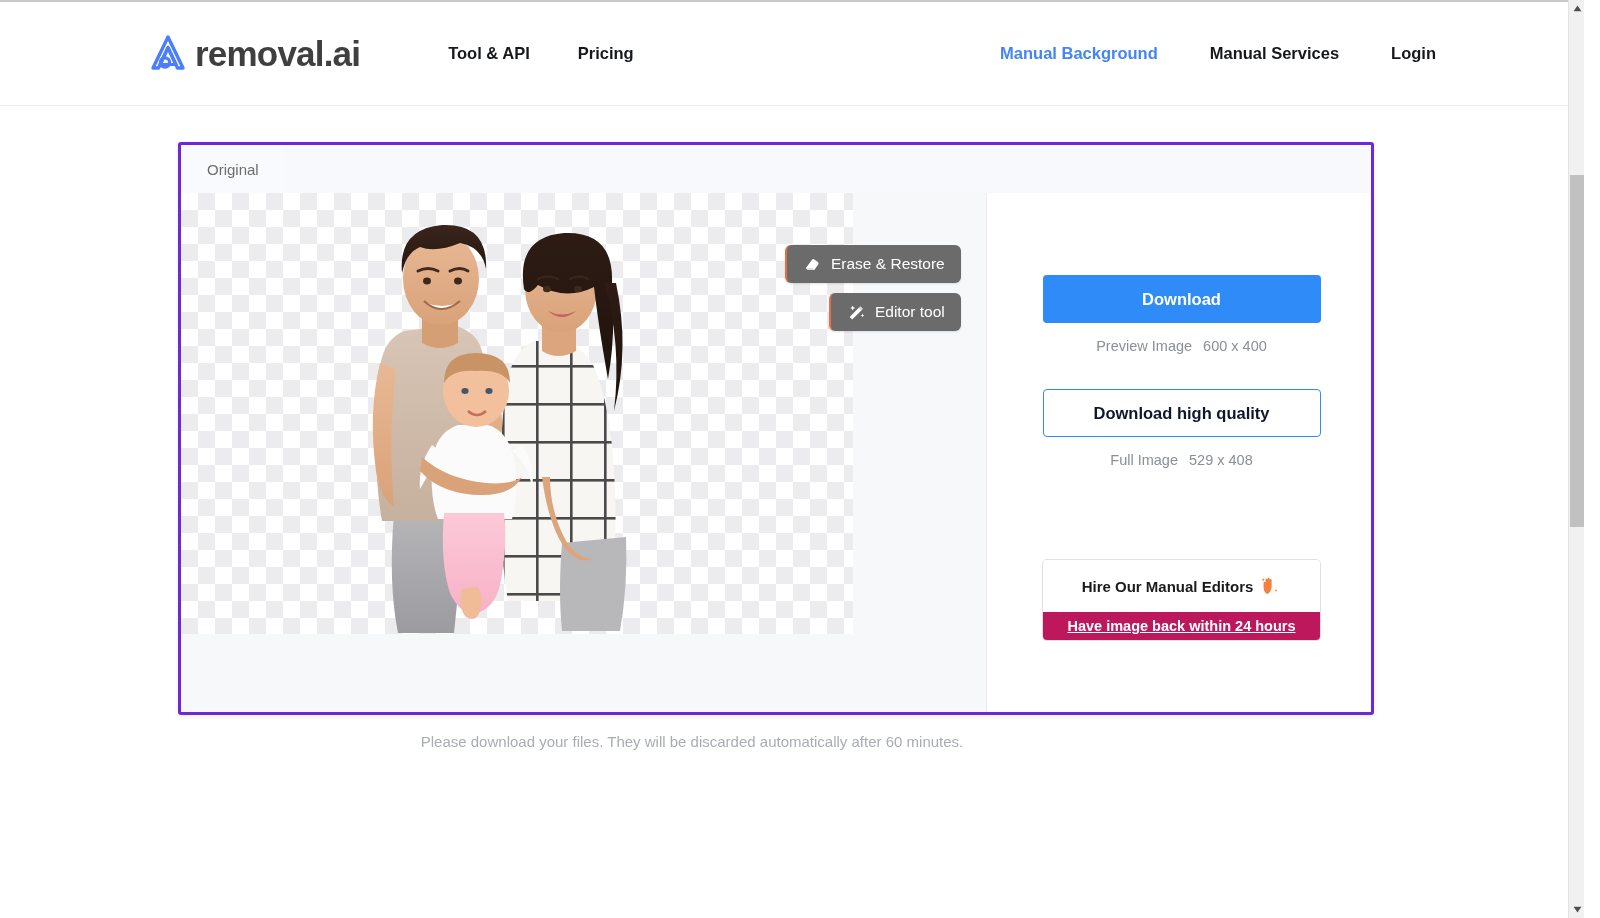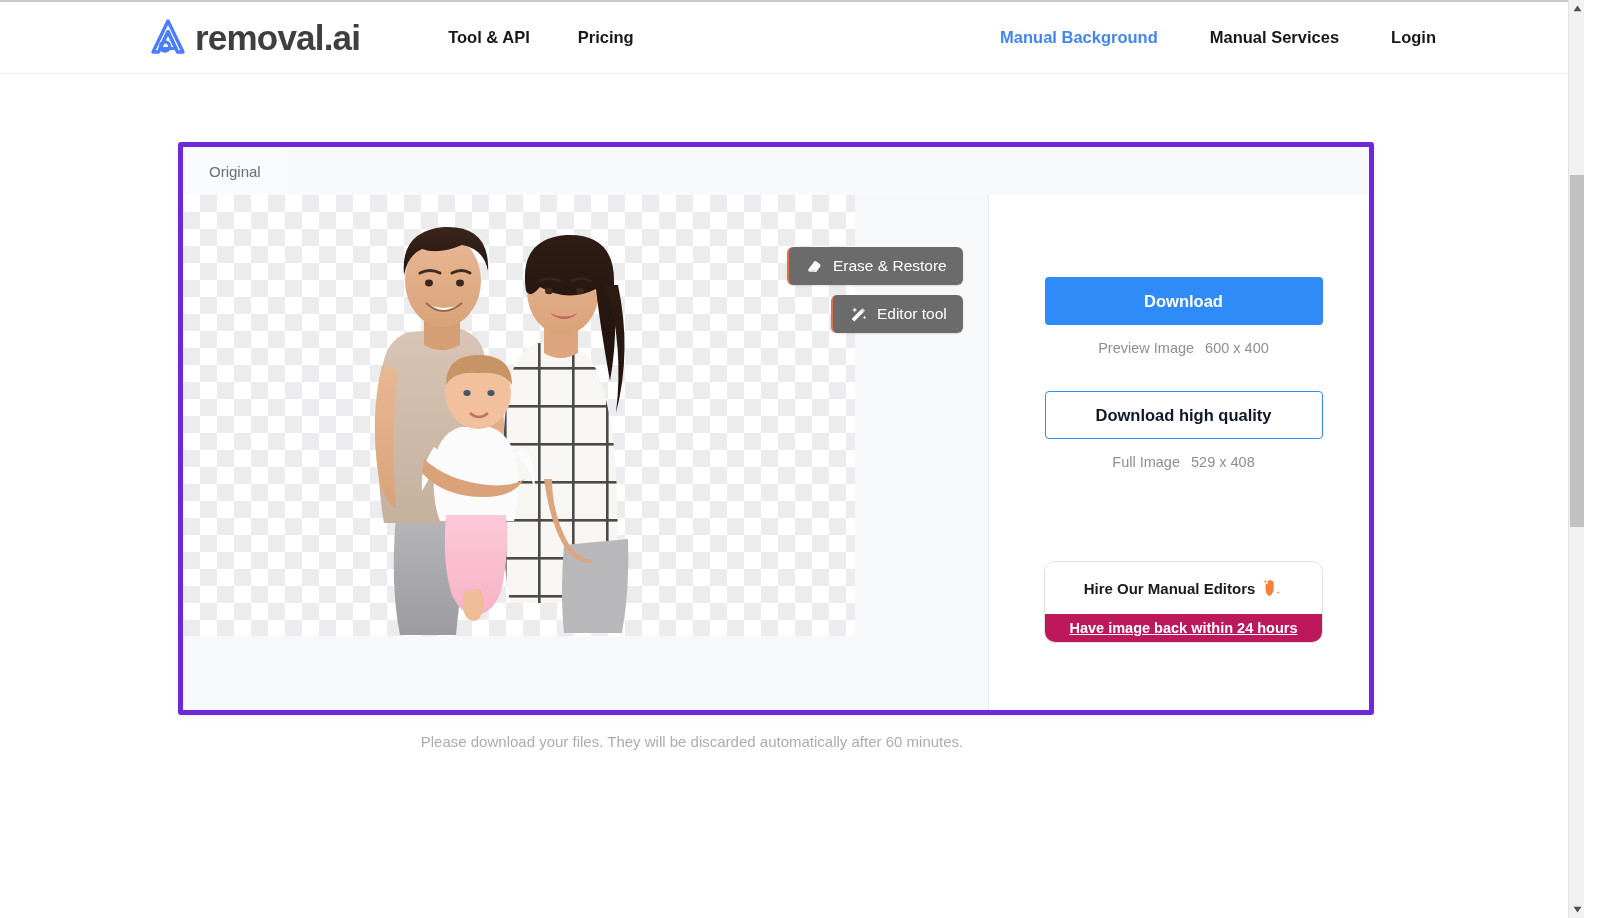--- a/index.html
+++ b/index.html
@@ -15,21 +15,21 @@
     float:left;
     overflow:hidden;
   }
   .top-hairline {
     position:absolute; left:0; top:0; width:100%; height:2px;
     background:#c9c9c9;
   }
 
   
   header {
-    position:absolute; left:0; top:2px; width:100%; height:72px;
+    position:absolute; left:0; top:2px; width:100%; height:104px;
     background:#fff;
     border-bottom:1px solid #ededf0;
     display:flex; align-items:center;
   }
   .logo-wrap {
     display:flex; align-items:center; gap:4px;
     margin-left:145px;
   }
   .logo-mark { width:46px; height:46px; display:block; }
   .logo-text {
@@ -46,21 +46,21 @@
     font-size:16.5px; font-weight:700; color:#16181c;
     text-decoration:none; white-space:nowrap;
   }
   .nav-right a.accent { color:#4285f4; }
 
   
   .card {
     position:absolute; left:178px; top:142px;
     width:1196px; height:573px;
     background:#f4f6fa;
-    border:5px solid #6d28d9;
+    border:3px solid #6d28d9;
     border-radius:3px;
     box-shadow:0 2px 5px rgba(0,0,0,0.07);
     overflow:hidden;
   }
   .tabs {
     position:absolute; left:0; top:0; width:100%; height:48px;
     background:#f7f9fd;
     display:flex; align-items:stretch;
   }
   .tab {
@@ -133,21 +133,21 @@
     width:278px; height:48px;
     background:#fff; color:#0f172a;
     border:1.5px solid #2e8bf7; border-radius:4px;
     font-size:16.5px; font-weight:700;
     font-family:"Liberation Sans", sans-serif; cursor:pointer;
   }
   .hire-card {
     margin-top:91px;
     width:279px;
     border:1px solid #dedfe2;
-    border-radius:11px;
+    border-radius:5px;
     overflow:hidden;
     background:#fff;
     cursor:pointer;
   }
   .hire-top {
     height:52px; display:flex; align-items:center; justify-content:center;
     gap:6px; font-size:15px; font-weight:700; color:#1b1b1b;
     background:#fff;
   }
   .hire-bottom {

